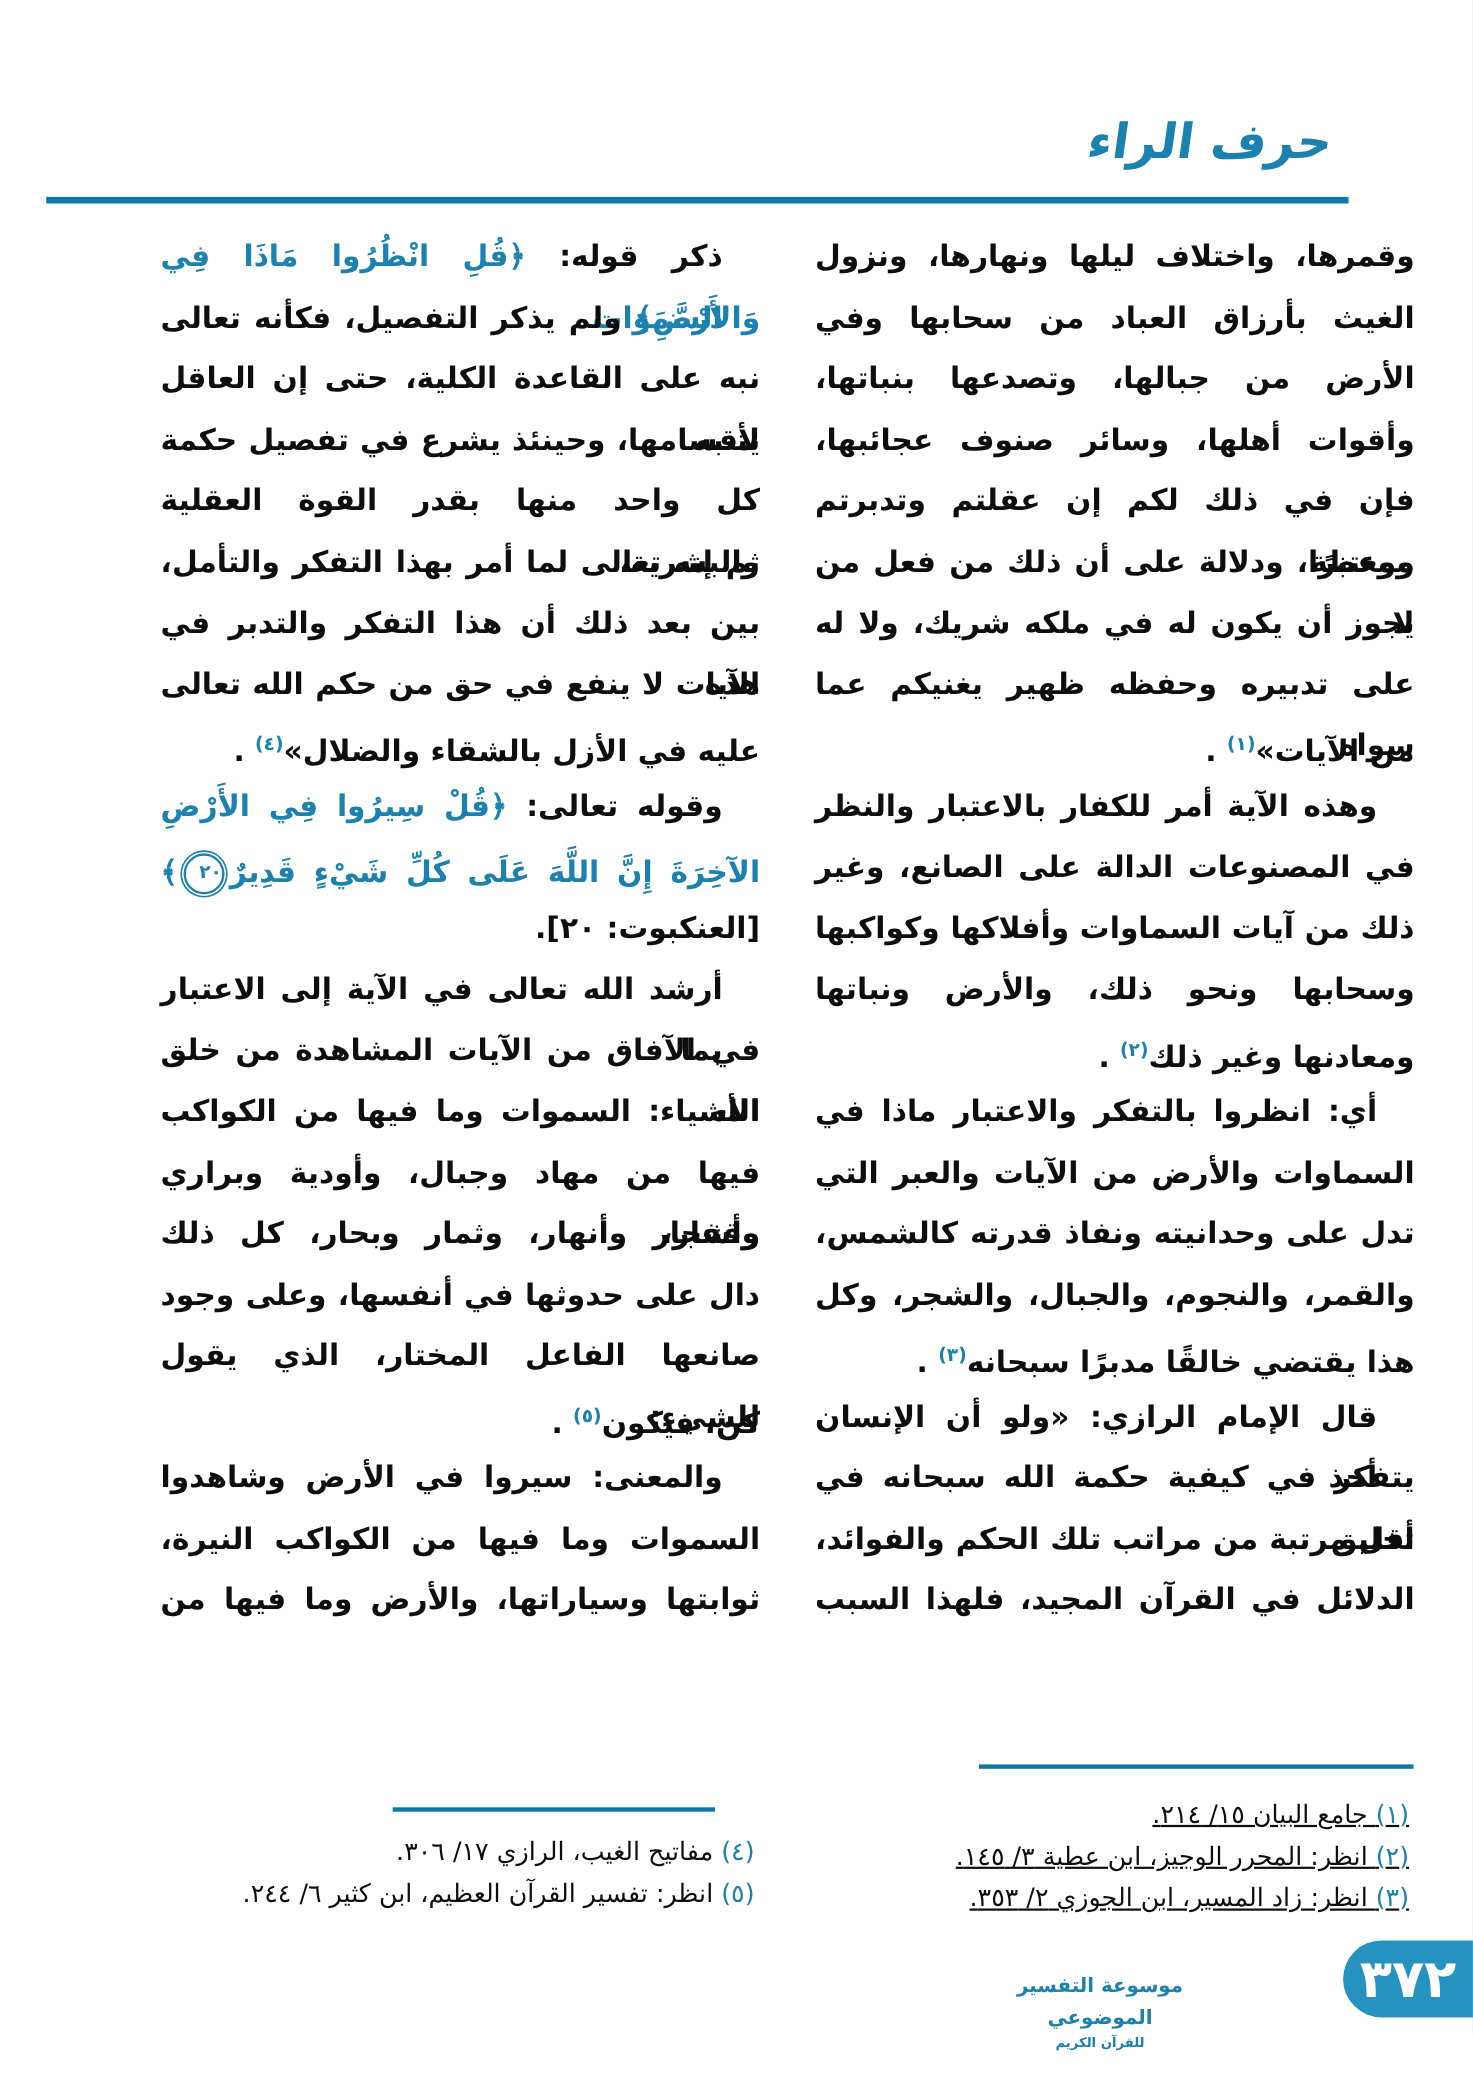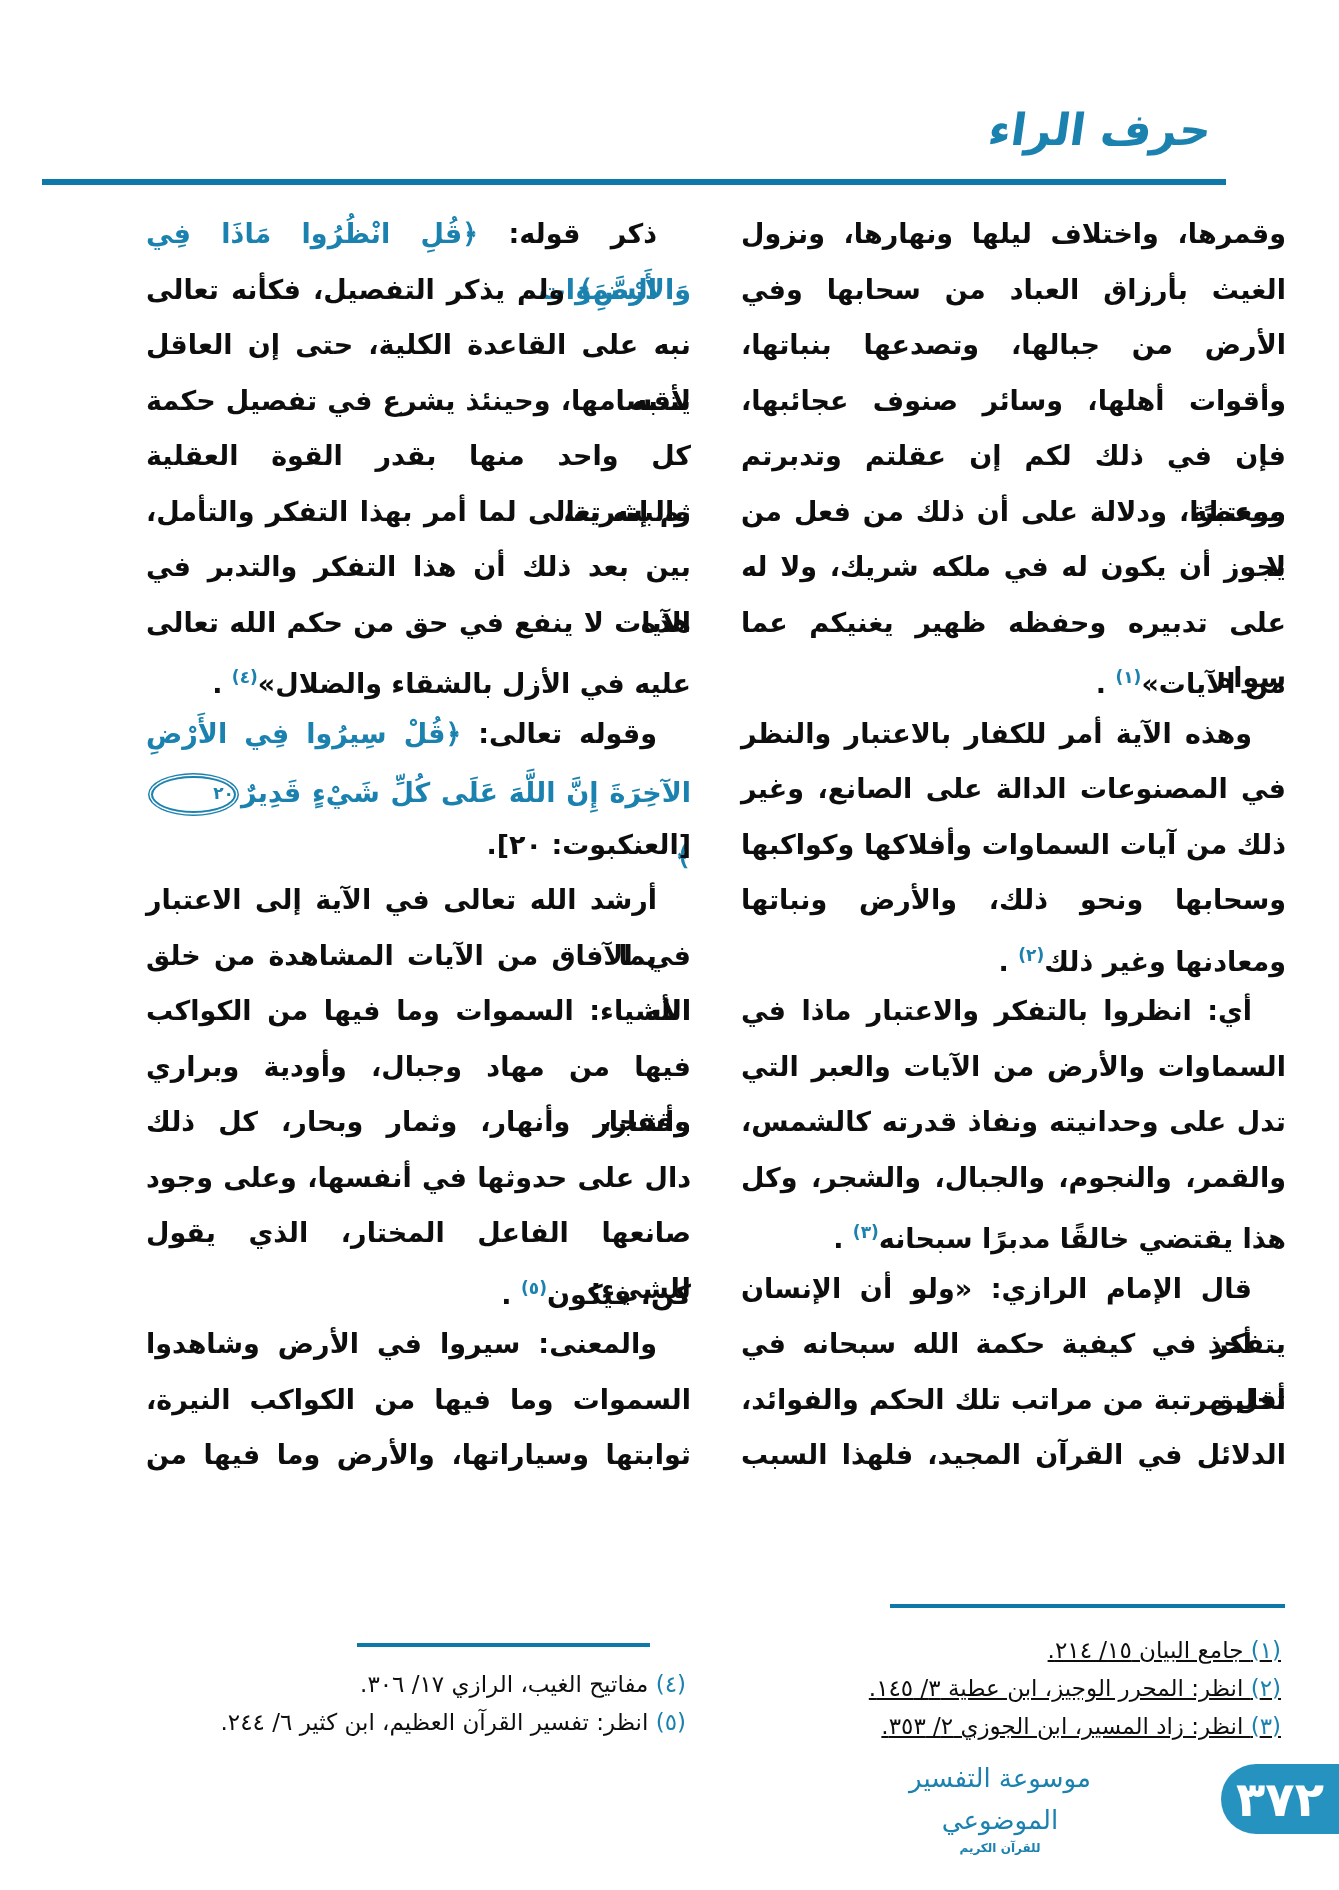--- a/index.html
+++ b/index.html
@@ -24,32 +24,32 @@
     height:55.5px;line-height:55.5px;font-size:27px;font-weight:bold;color:var(--ink);
   }
   .line.j{text-align:justify;text-align-last:justify;}
   .line.s{text-align:right;}
   .line.ind{padding-right:34px;}
   .seg-quran{color:var(--accent);}
   .seg-ref{color:var(--accent);font-size:17px;vertical-align:10px;font-weight:bold;}
   .ayah-marker{
     display:inline-block;width:33px;height:33px;line-height:31px;text-align:left;
     border:2px solid var(--accent);border-radius:50%;color:var(--accent);font-size:17px;
-    vertical-align:middle;box-shadow:0 0 0 1.5px #fff,0 0 0 3px var(--accent);margin:15px 5px;padding-left:48px;
+    vertical-align:middle;box-shadow:0 0 0 1.5px #fff,0 0 0 3px var(--accent);margin:15px 5px;
   }
   .fn-sep{position:absolute;height:4px;background:var(--rule);}
   .fn-sep.r{top:1604px;right:54px;width:395px;}
   .fn-sep.l{top:1643px;right:689px;width:293px;}
   .fns{position:absolute;font-size:23px;color:var(--ink);}
   .fns .fline{line-height:38px;text-align:right;white-space:nowrap;}
   .fns.r{top:1631px;right:58px;width:610px;text-decoration:underline;}
   .fns.l{top:1665px;right:653px;width:560px;}
   .fn-marker{color:var(--accent);}
   .logo{position:absolute;top:1758px;left:880px;width:240px;text-align:center;color:var(--accent);}
-  .logo-main{font-size:26px;font-weight:normal;line-height:1.6;}
+  .logo-main{font-size:18px;font-weight:bold;line-height:1.6;margin-top:34px;}
   .logo-sub{font-size:12px;font-weight:bold;margin-top:0px;}
   .badge{
     position:absolute;top:1764px;right:0;width:118px;height:70px;background:var(--badge);
     border-radius:35px 0 0 35px;color:#ffffff;font-size:48px;font-weight:bold;
     display:flex;align-items:center;justify-content:center;
   }
 </style>
 </head>
 <body>
 

